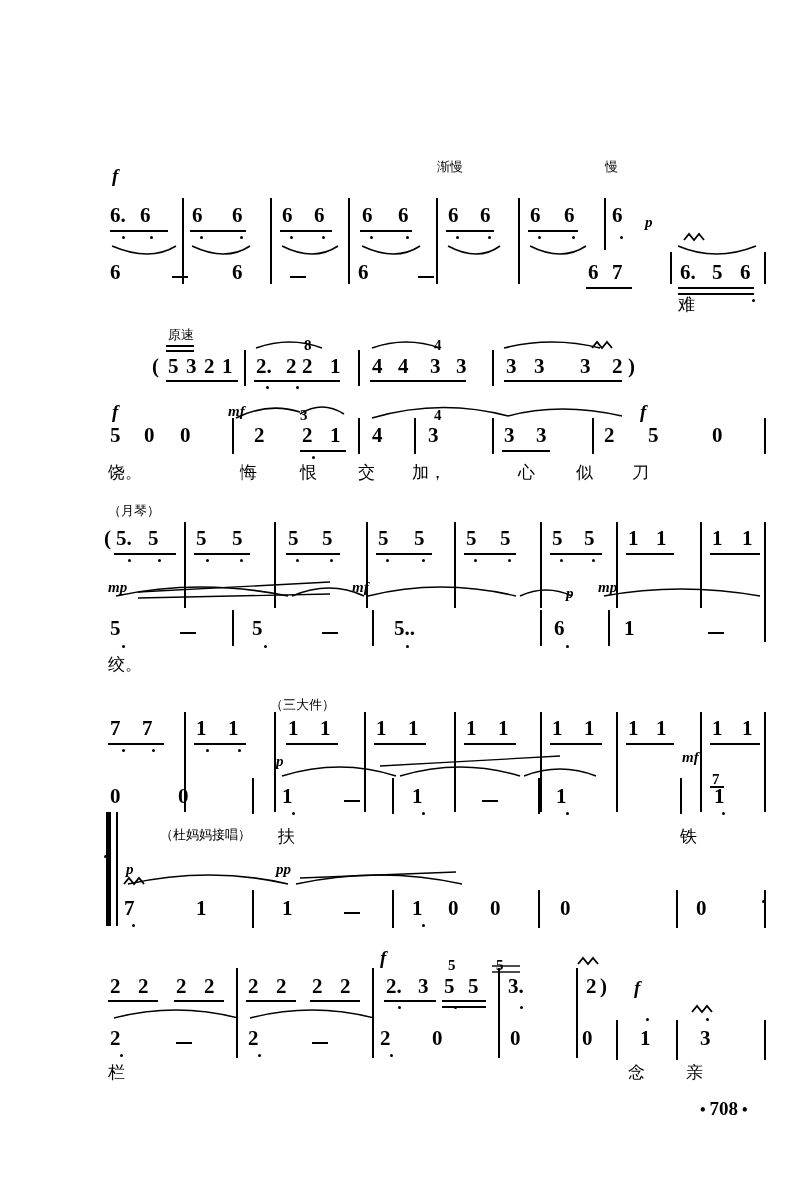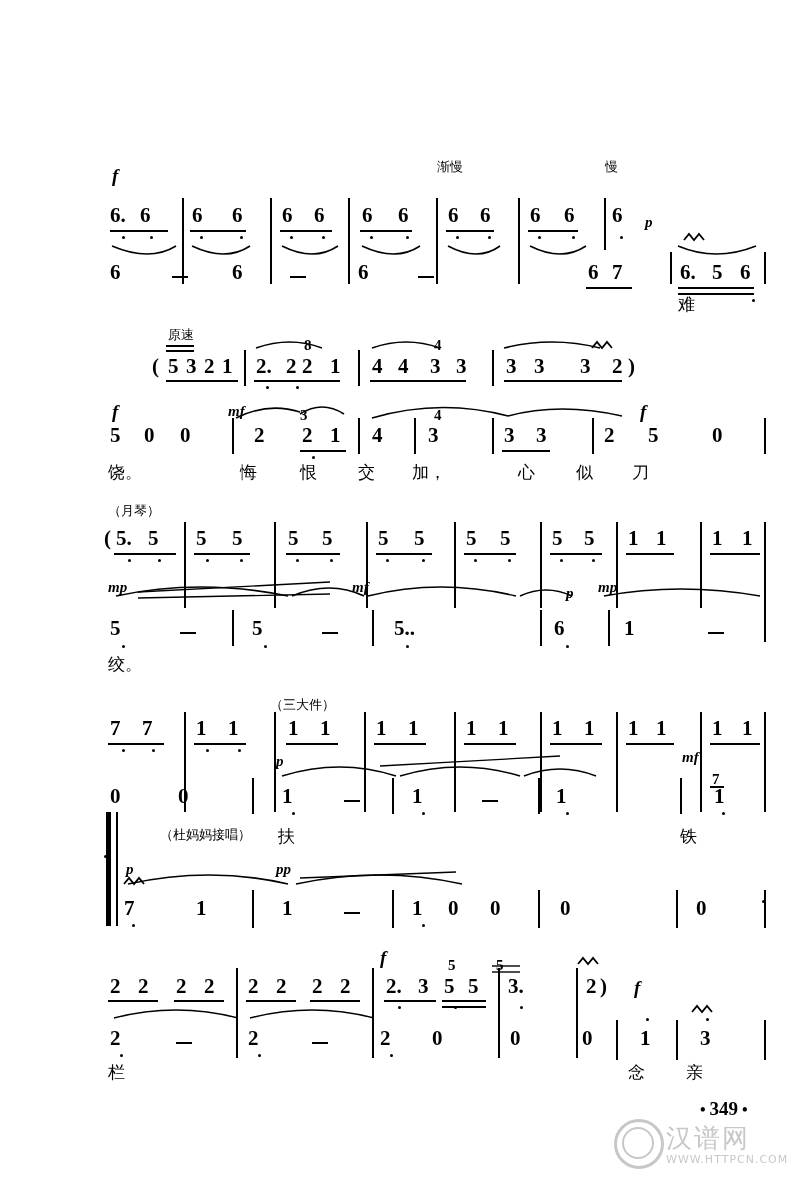--- a/index.html
+++ b/index.html
@@ -517,21 +517,21 @@
   <div class="dot" style="left:258px; top:1054px;"></div>
   <div class="dot" style="left:390px; top:1054px;"></div>
   <div class="dot" style="left:646px; top:1018px;"></div>
   <div class="dot" style="left:706px; top:1018px;"></div>
 
   <div class="t lyric" style="left:108px; top:1064px;">栏</div>
   <div class="t lyric" style="left:628px; top:1064px;">念</div>
   <div class="t lyric" style="left:686px; top:1064px;">亲</div>
 
   <div class="pagenum" style="left:700px; top:1098px;">
-    <span style="font-size:16px;">•&nbsp;</span><span>349</span><span style="font-size:16px;">&nbsp;•</span>
+    <span style="font-size:16px;">•&nbsp;</span><span>708</span><span style="font-size:16px;">&nbsp;•</span>
   </div>
 
   <div class="speck" style="left:104px; top:855px;"></div>
   <div class="speck" style="left:762px; top:900px;"></div>
 
   <svg class="overlay" viewBox="0 0 800 1187">
 
     <path d="M112,246 Q150,262 176,246" fill="none" stroke="#000" stroke-width="1.6"></path>
     <path d="M192,246 Q226,262 250,246" fill="none" stroke="#000" stroke-width="1.6"></path>
     <path d="M282,246 Q314,262 338,246" fill="none" stroke="#000" stroke-width="1.6"></path>
@@ -576,20 +576,14 @@
     <path d="M114,1018 Q176,1002 238,1018" fill="none" stroke="#000" stroke-width="1.6"></path>
     <path d="M250,1018 Q312,1002 374,1018" fill="none" stroke="#000" stroke-width="1.6"></path>
 
     <path d="M578,964 l5,-6 l5,6 l5,-6 l5,6" fill="none" stroke="#000" stroke-width="1.8"></path>
     <path d="M692,1012 l5,-6 l5,6 l5,-6 l5,6" fill="none" stroke="#000" stroke-width="1.8"></path>
 
     <path d="M492,966 L520,966" fill="none" stroke="#000" stroke-width="1.4"></path>
     <path d="M492,972 L520,972" fill="none" stroke="#000" stroke-width="1.4"></path>
   </svg>
 
-  <div class="watermark">
-    <div class="wm-circle"></div>
-    <div class="wm-inner"></div>
-    <div class="wm-text">汉谱网</div>
-    <div class="wm-sub">WWW.HTTPCN.COM</div>
-  </div>
 
 </div>
 
 </body></html>

